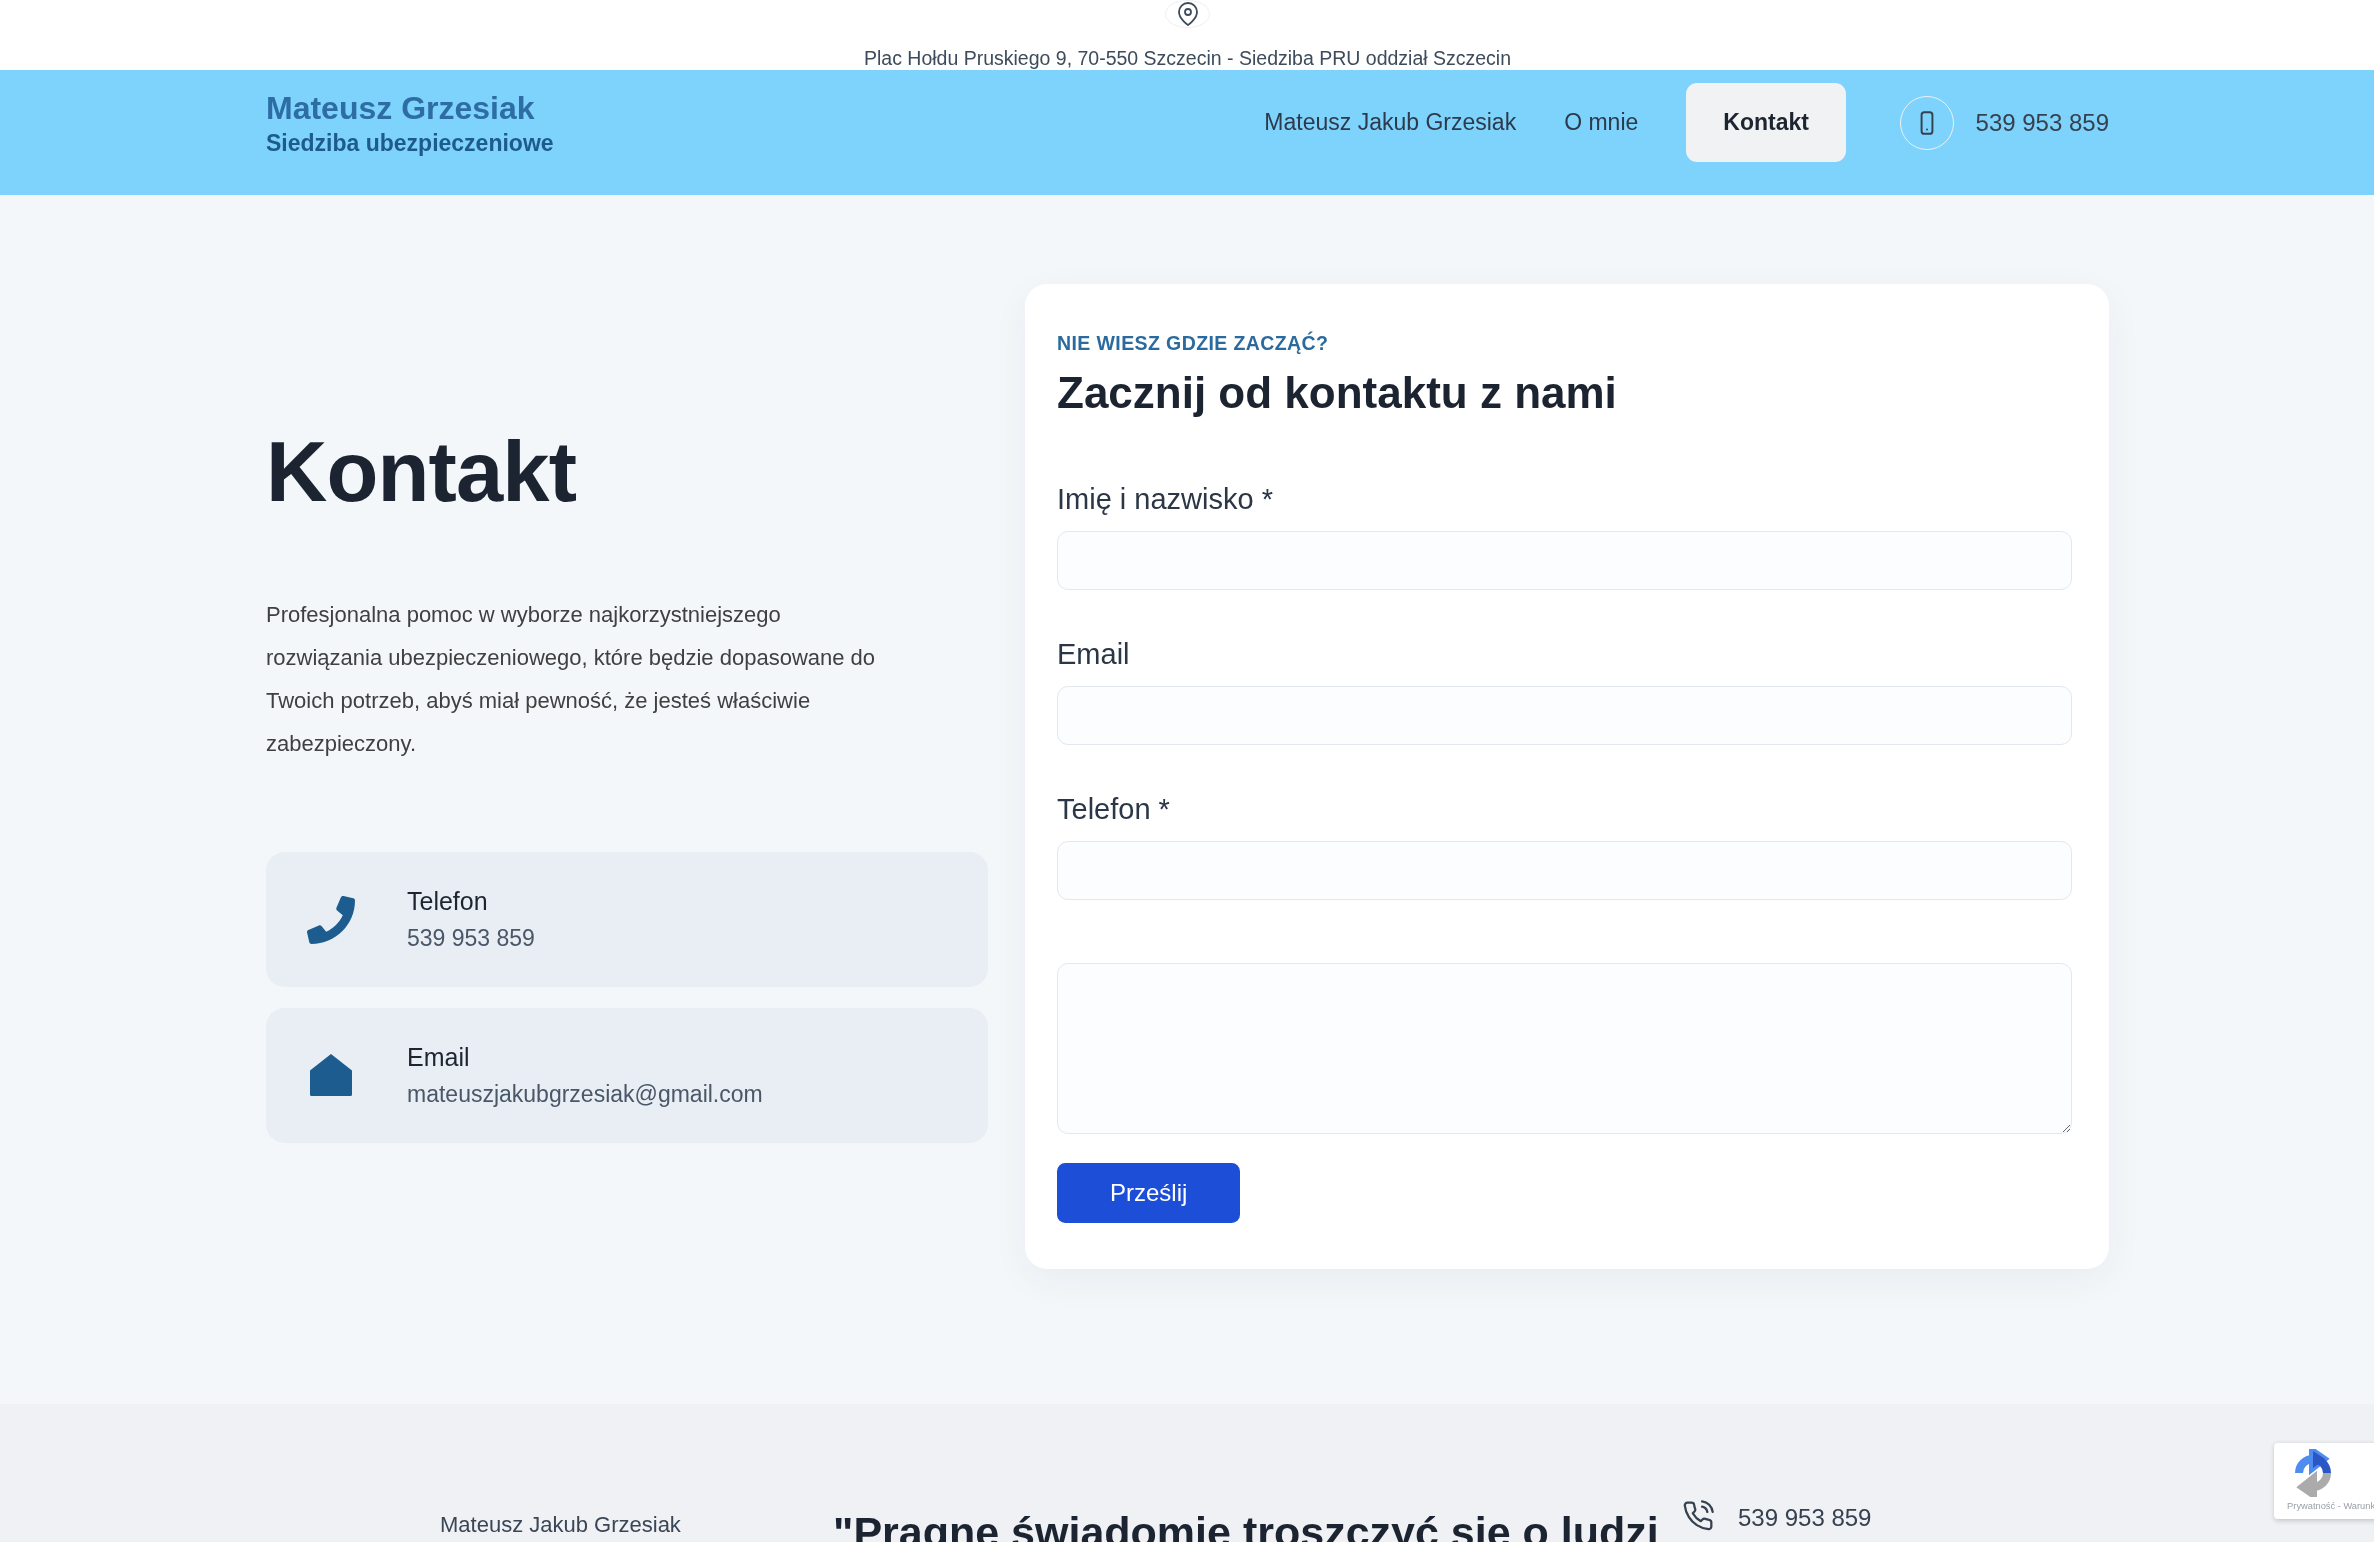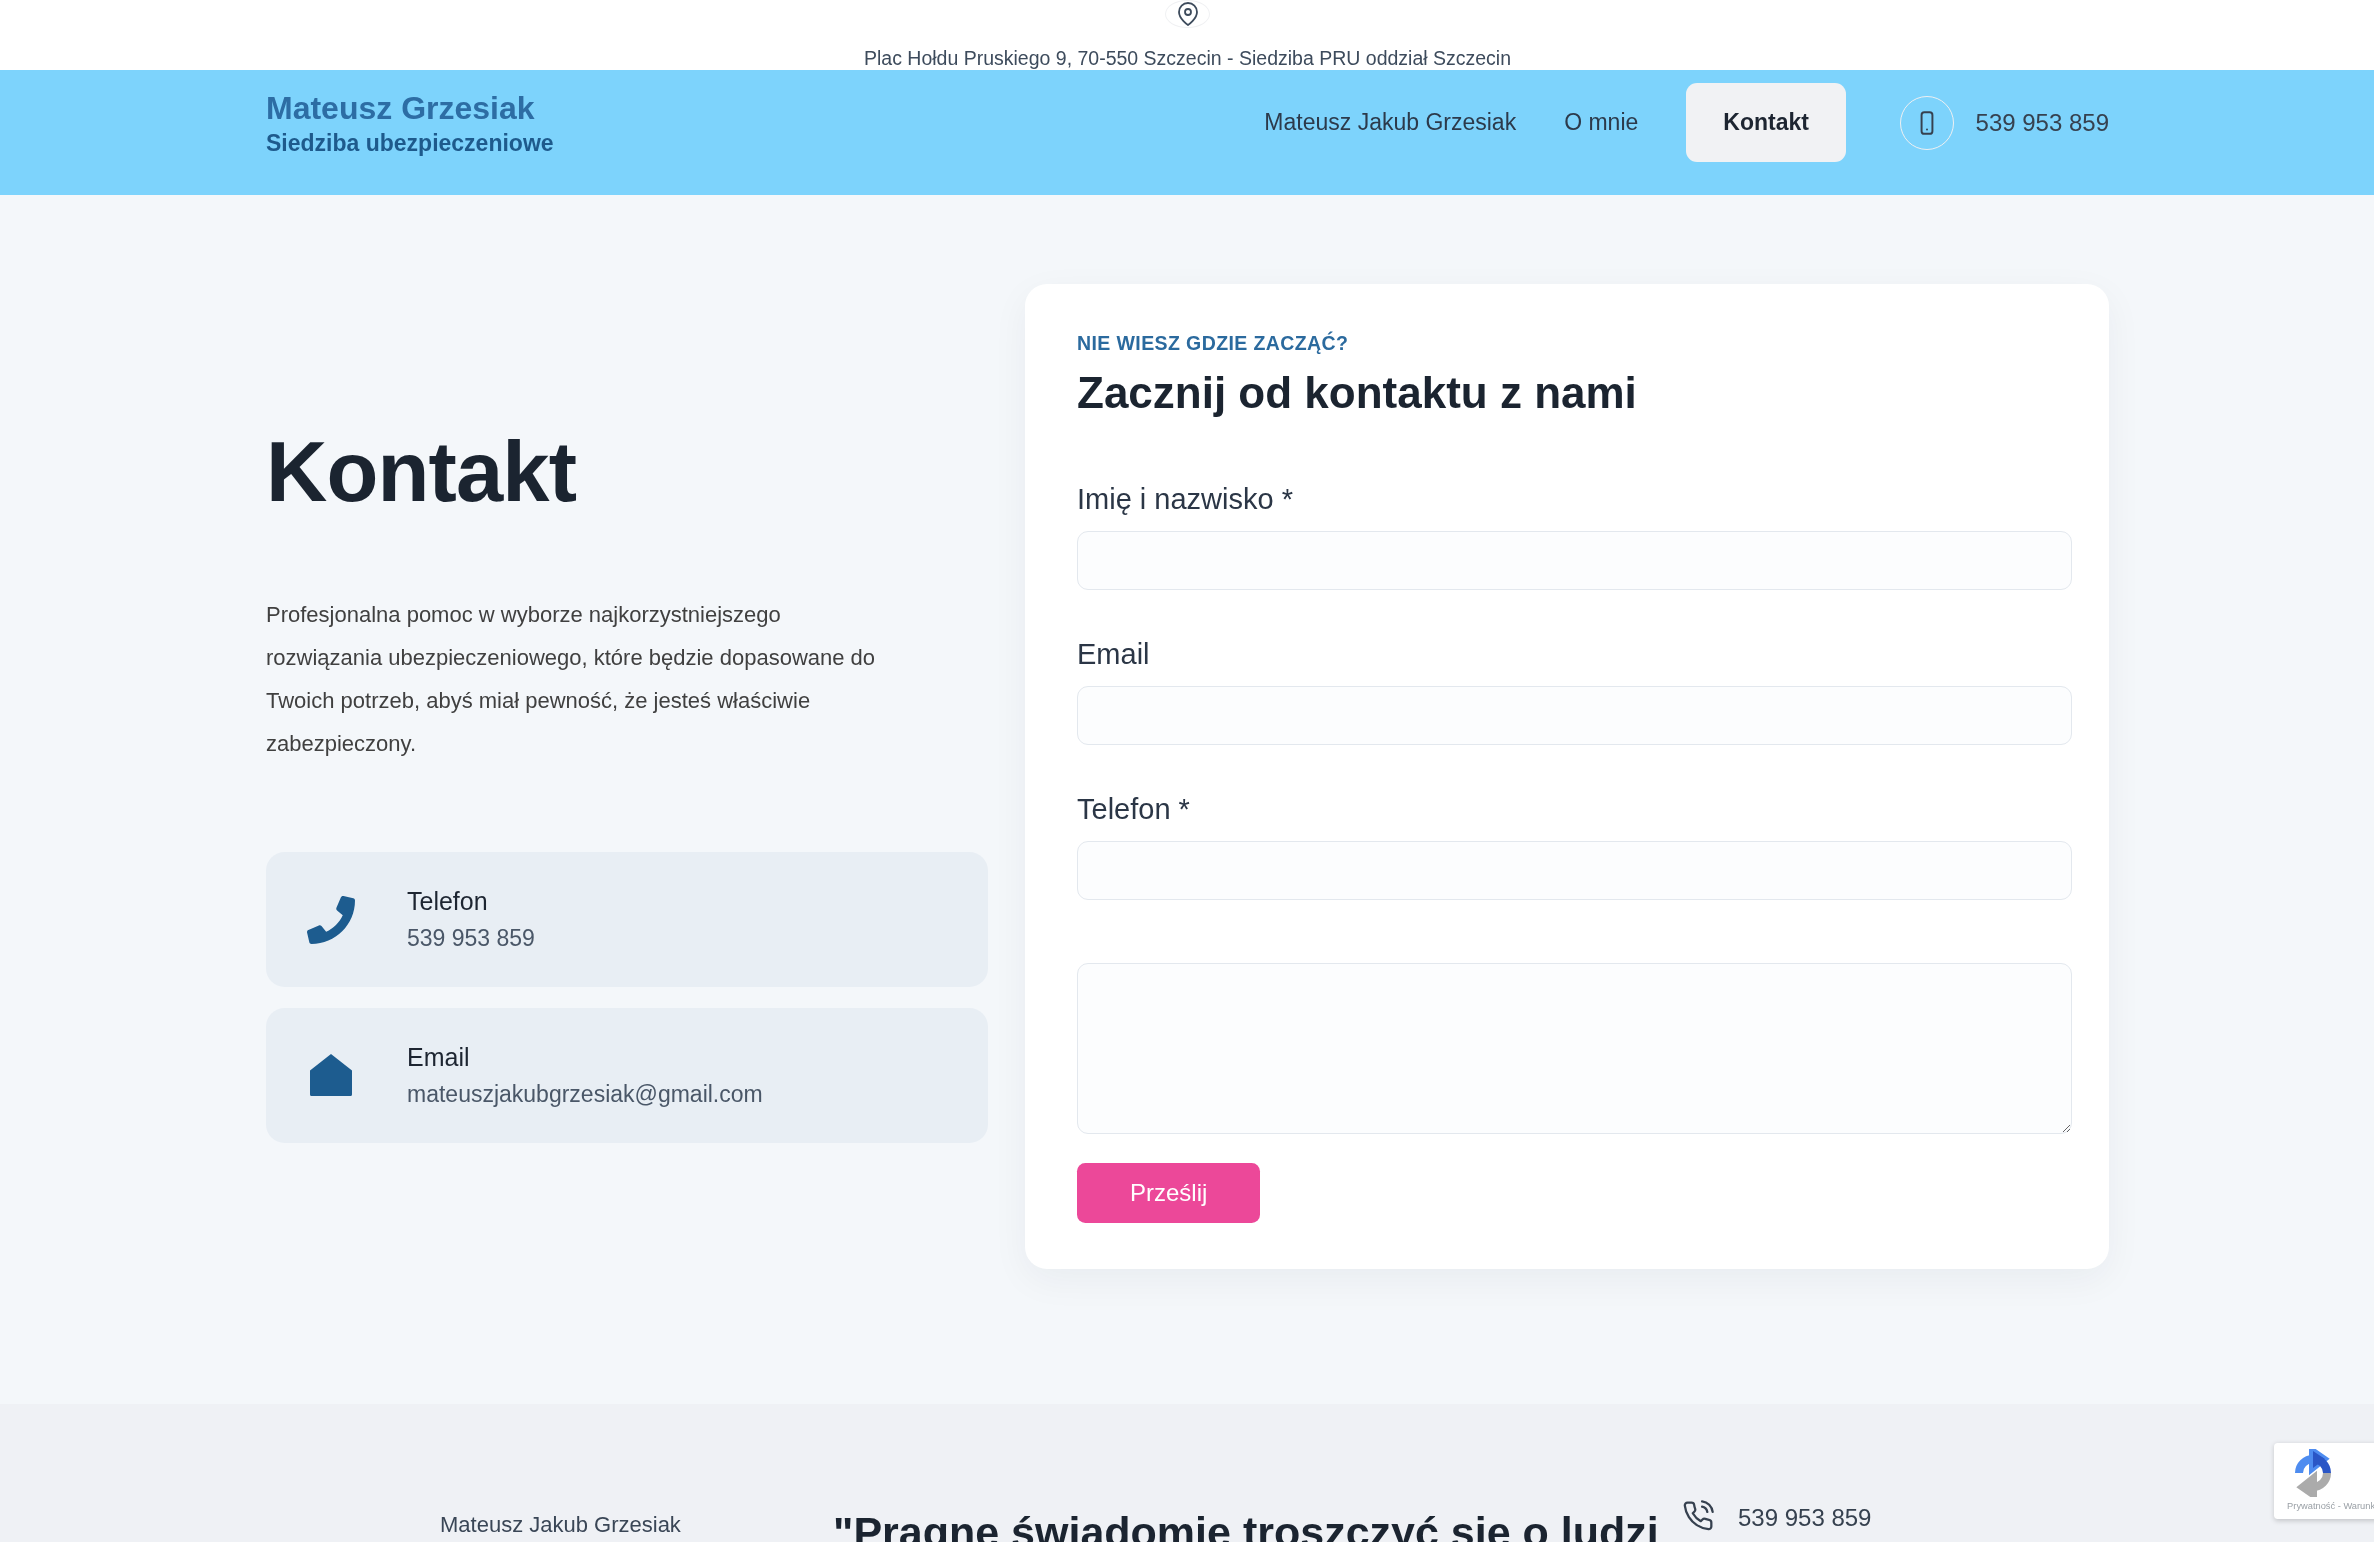--- a/index.html
+++ b/index.html
@@ -95,21 +95,21 @@
   .info-card.email { margin-top:20.4px; }
   .info-icon { width:48px; height:48px; color:#1d5c8f; flex:0 0 48px; }
   .info-label { font-size:25px; font-weight:400; color:#1d2531; margin-bottom:9.3px; }
   .info-value { font-size:23px; color:#4a5768; }
 
   
   .form-card {
     width:1084px;
     background:#ffffff;
     border-radius:22px;
-    padding:48px 37px 52px 52px;
+    padding:48px 37px 52px 32px;
     height:985px;
     box-shadow:0 11px 37px rgba(25,40,60,0.05);
   }
   .form-eyebrow {
     font-size:19.5px;
     font-weight:700;
     letter-spacing:0.4px;
     color:#2b6a9e;
     text-transform:uppercase;
   }
@@ -131,21 +131,21 @@
     font-family:"Liberation Sans", sans-serif;
     font-size:22px;
     color:#1d2531;
     padding:0 18.6px;
     outline:none;
   }
   .text-input { height:59px; }
   .textarea-input { height:171px; padding:15px 18.6px; resize:both; }
   .submit-btn {
     margin-top:26px;
-    background:#ec4899;
+    background:#1d4ed8;
     color:#ffffff;
     border:none;
     border-radius:8.3px;
     font-family:"Liberation Sans", sans-serif;
     font-size:24px;
     padding:16px 53px;
     cursor:pointer;
   }
 
   

